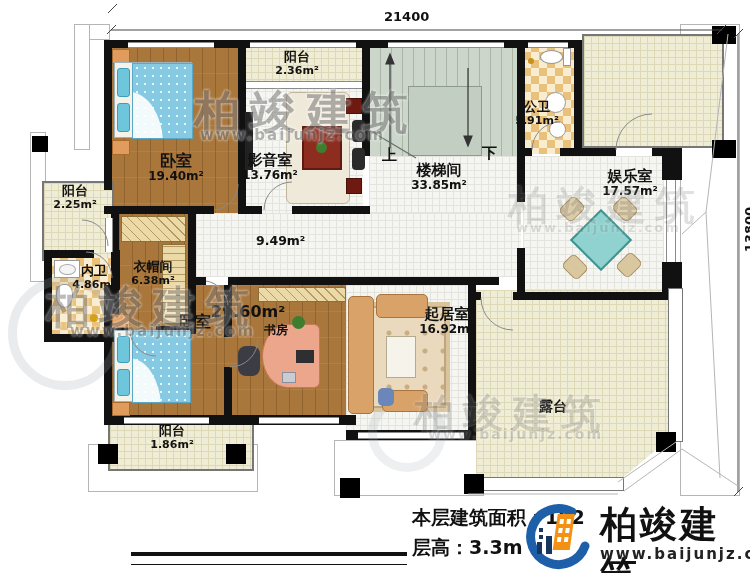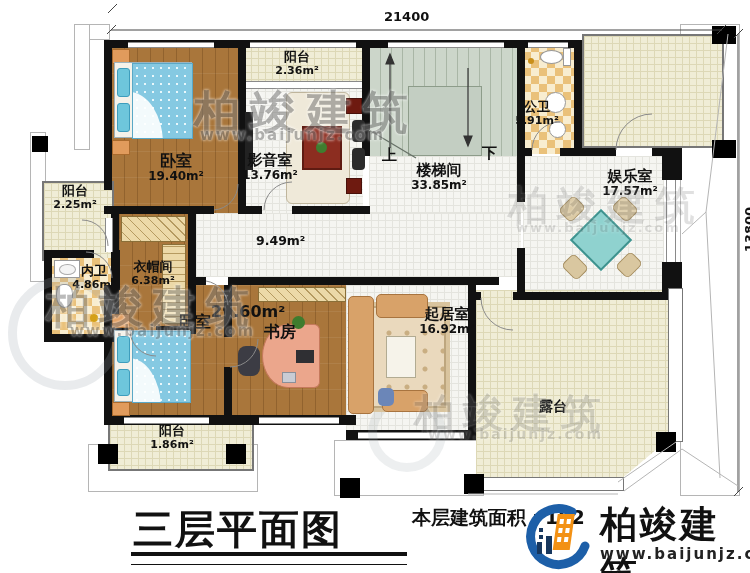--- a/index.html
+++ b/index.html
@@ -299,21 +299,21 @@
   <div class="rl sm" style="left:70px;top:264px;margin-left:8px;">
     <span class="nm">内卫</span>
     <span class="ar">4.86m²</span>
   </div>
   <div class="rl sm" style="left:137px;top:260px;">
     <span class="nm">衣帽间</span>
     <span class="ar">6.38m²</span>
   </div>
   <div class="plain" style="left:195px;top:302px;font-size:16px;">29.60m²</div>
   <div class="plain" style="left:163px;top:312px;font-size:16px;">卧室</div>
-  <div class="plain" style="left:248px;top:322px;font-size:16px;text-align:center;">书房</div>
+  <div class="plain" style="left:248px;top:322px;font-size:12px;text-align:center;">书房</div>
   <div class="rl" style="left:431px;top:306px;">
     <span class="nm">起居室</span>
     <span class="ar">16.92m²</span>
   </div>
   <div class="plain" style="left:523px;top:398px;font-size:14px;">露台</div>
   <div class="rl sm" style="left:156px;top:424px;">
     <span class="nm">阳台</span>
     <span class="ar">1.86m²</span>
   </div>
   <div class="plain" style="left:240px;top:233px;font-size:12.5px;">9.49m²</div>
@@ -326,26 +326,28 @@
   <div class="wm" style="left:500px;top:220px;font-size:13px;letter-spacing:2px;opacity:.22;">www.baijunjz.com</div>
   <div class="wm" style="left:30px;top:278px;font-size:44px;letter-spacing:9px;opacity:.5;">柏竣建筑</div>
   <div class="wm" style="left:54px;top:322px;font-size:15px;letter-spacing:2px;opacity:.5;">www.baijunjz.com</div>
   <div class="wm" style="left:398px;top:386px;font-size:40px;letter-spacing:9px;opacity:.28;">柏竣建筑</div>
   <div class="wm" style="left:412px;top:426px;font-size:14px;letter-spacing:2px;opacity:.28;">www.baijunjz.com</div>
   <div class="ring" style="left:-8px;top:276px;width:96px;height:96px;opacity:.22;"></div>
   <div class="ring" style="left:352px;top:394px;width:60px;height:60px;opacity:.18;"></div>
 </div>
 
 <div id="footer">
-  <div class="ftitle">三层平面图</div>
   <div class="funder"></div>
   <div class="fmeta" style="left:412px;top:7px;">
     <span>本层建筑面积：</span><span>182</span>
   </div>
   <div class="fmeta" style="left:556px;top:5px;font-size:12px;">²</div>
+  <div class="fmeta" style="left:412px;top:37px;">
+    <span>层高：</span><span>3.3m</span>
+  </div>
   <svg width="76" height="74" viewBox="0 0 76 74" style="position:absolute;left:522px;top:0;">
     <path d="M 50 14 A 28 28 0 1 0 63 48" fill="none" stroke="#1d5fa8" stroke-width="9" stroke-linecap="round"></path>
     <g transform="skewX(-8) translate(8,0)">
       <rect x="30" y="16" width="17" height="36" fill="#f39114"></rect>
       <rect x="33" y="21" width="4" height="5" fill="#fff"></rect>
         <rect x="40" y="21" width="4" height="5" fill="#fff"></rect>
       <rect x="33" y="30" width="4" height="5" fill="#fff"></rect>
         <rect x="40" y="30" width="4" height="5" fill="#fff"></rect>
       <rect x="33" y="39" width="4" height="5" fill="#fff"></rect>
         <rect x="40" y="39" width="4" height="5" fill="#fff"></rect>

